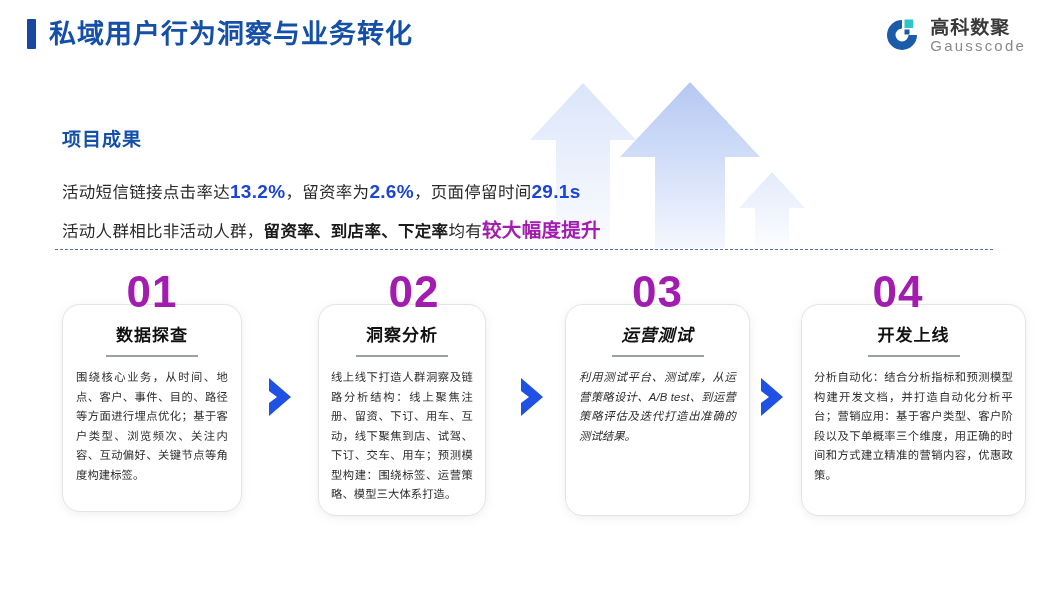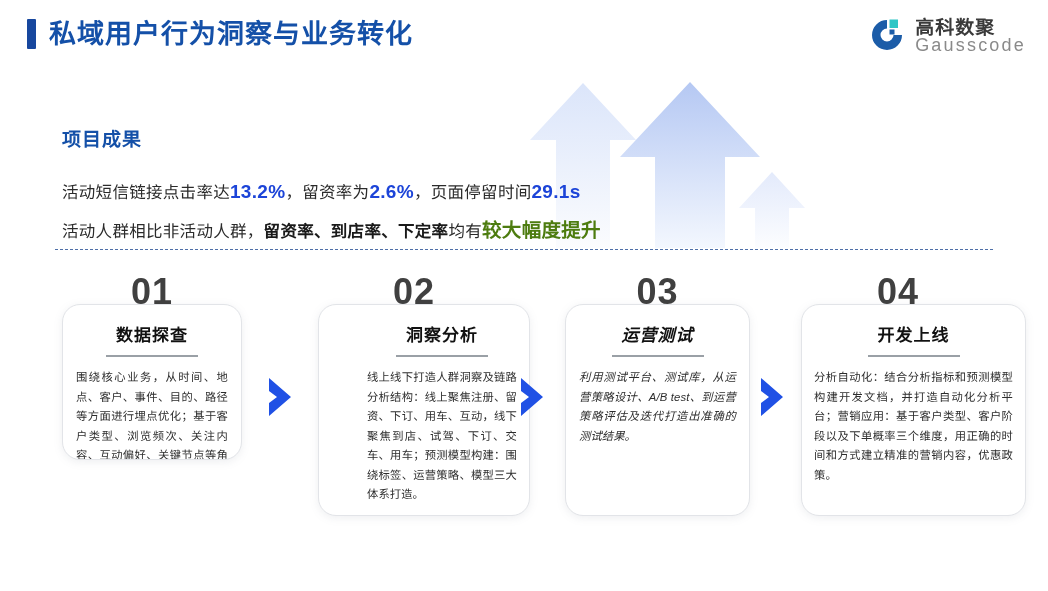--- a/index.html
+++ b/index.html
@@ -79,21 +79,21 @@
     justify-content: center;
   }
   .logo-cn {
     font-size: 19px;
     font-weight: bold;
     color: #3a3a3a;
     line-height: 21px;
     letter-spacing: 1px;
   }
   .logo-en {
-    font-size: 18px;
+    font-size: 15px;
     color: #8a8a8a;
     line-height: 15px;
     letter-spacing: 2.2px;
   }
 
   
   .results {
     position: absolute;
     left: 62px;
     top: 108px;
@@ -118,21 +118,21 @@
   .hl {
     color: #1C44D8;
     font-weight: bold;
     font-size: 19px;
   }
   .bold-dark {
     font-weight: bold;
     color: #1a1a1a;
   }
   .hl-big {
-    color: #4d7c0f;
+    color: #a21caf;
     font-weight: bold;
     font-size: 19.5px;
   }
 
   
   .divider {
     position: absolute;
     left: 55px;
     top: 249px;
     width: 938px;
@@ -152,23 +152,23 @@
   }
   .step {
     position: absolute;
     top: 0;
   }
   .step-num {
     position: absolute;
     top: 0;
     width: 100%;
     text-align: center;
-    font-size: 36px;
-    font-weight: bold;
-    color: #404040;
+    font-size: 44px;
+    font-weight: bold;
+    color: #a21caf;
     line-height: 40px;
     letter-spacing: 1px;
     z-index: 2;
   }
   .card {
     position: absolute;
     top: 32px;
     left: 0;
     background: #ffffff;
     border: 1px solid #e2e4e8;
@@ -194,25 +194,25 @@
   .card-body {
     font-size: 11.3px;
     color: #2d2d2d;
     line-height: 19.5px;
     letter-spacing: 0.1px;
     text-align: justify;
   }
 
   
   .step-1 { left: 62px;  width: 180px; }
-  .step-1 .card { width: 180px; height: 156px; }
+  .step-1 .card { width: 180px; height: 208px; }
   .step-1 .card-body { padding: 0 13px; }
 
   .step-2 { left: 318px; width: 192px; }
-  .step-2 .card { width: 212px; height: 212px; padding-left: 36px; }
+  .step-2 .card { width: 168px; height: 212px; }
   .step-2 .card-body { padding: 0 12px; }
 
   .step-3 { left: 565px; width: 185px; }
   .step-3 .card { width: 185px; height: 212px; font-style: italic; }
   .step-3 .card-body { padding: 0 13px; }
 
   .step-4 { left: 801px; width: 194px; }
   .step-4 .card { width: 225px; height: 212px; }
   .step-4 .card-body { padding: 0 12px; }
 

